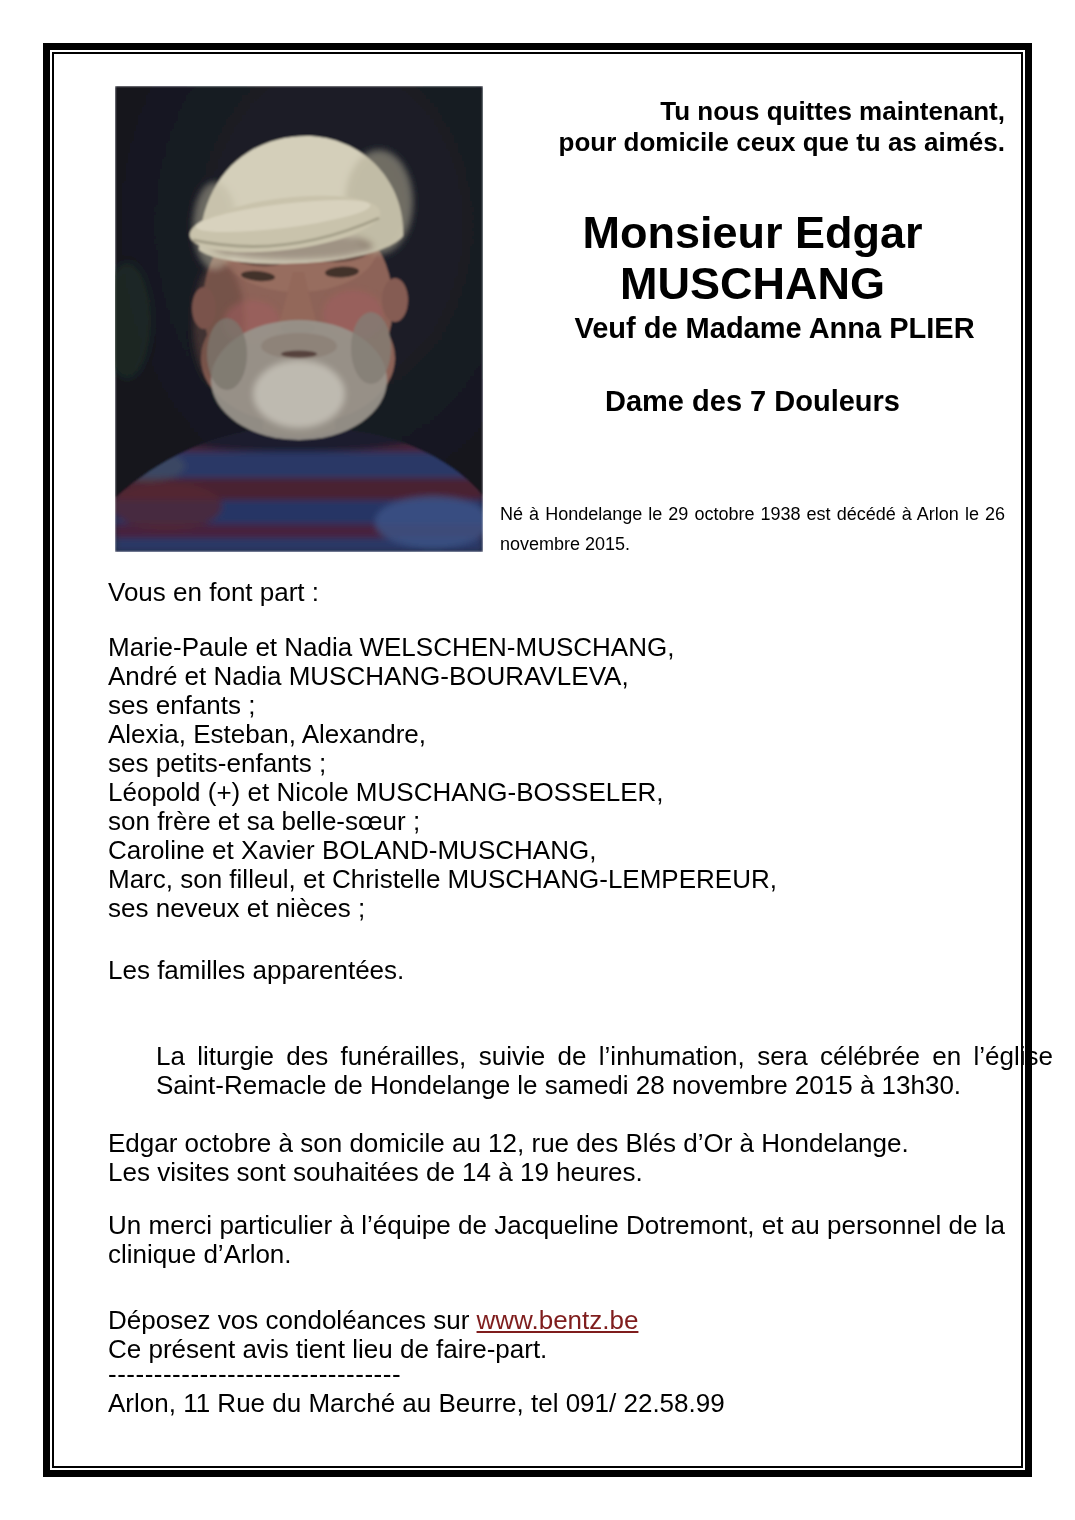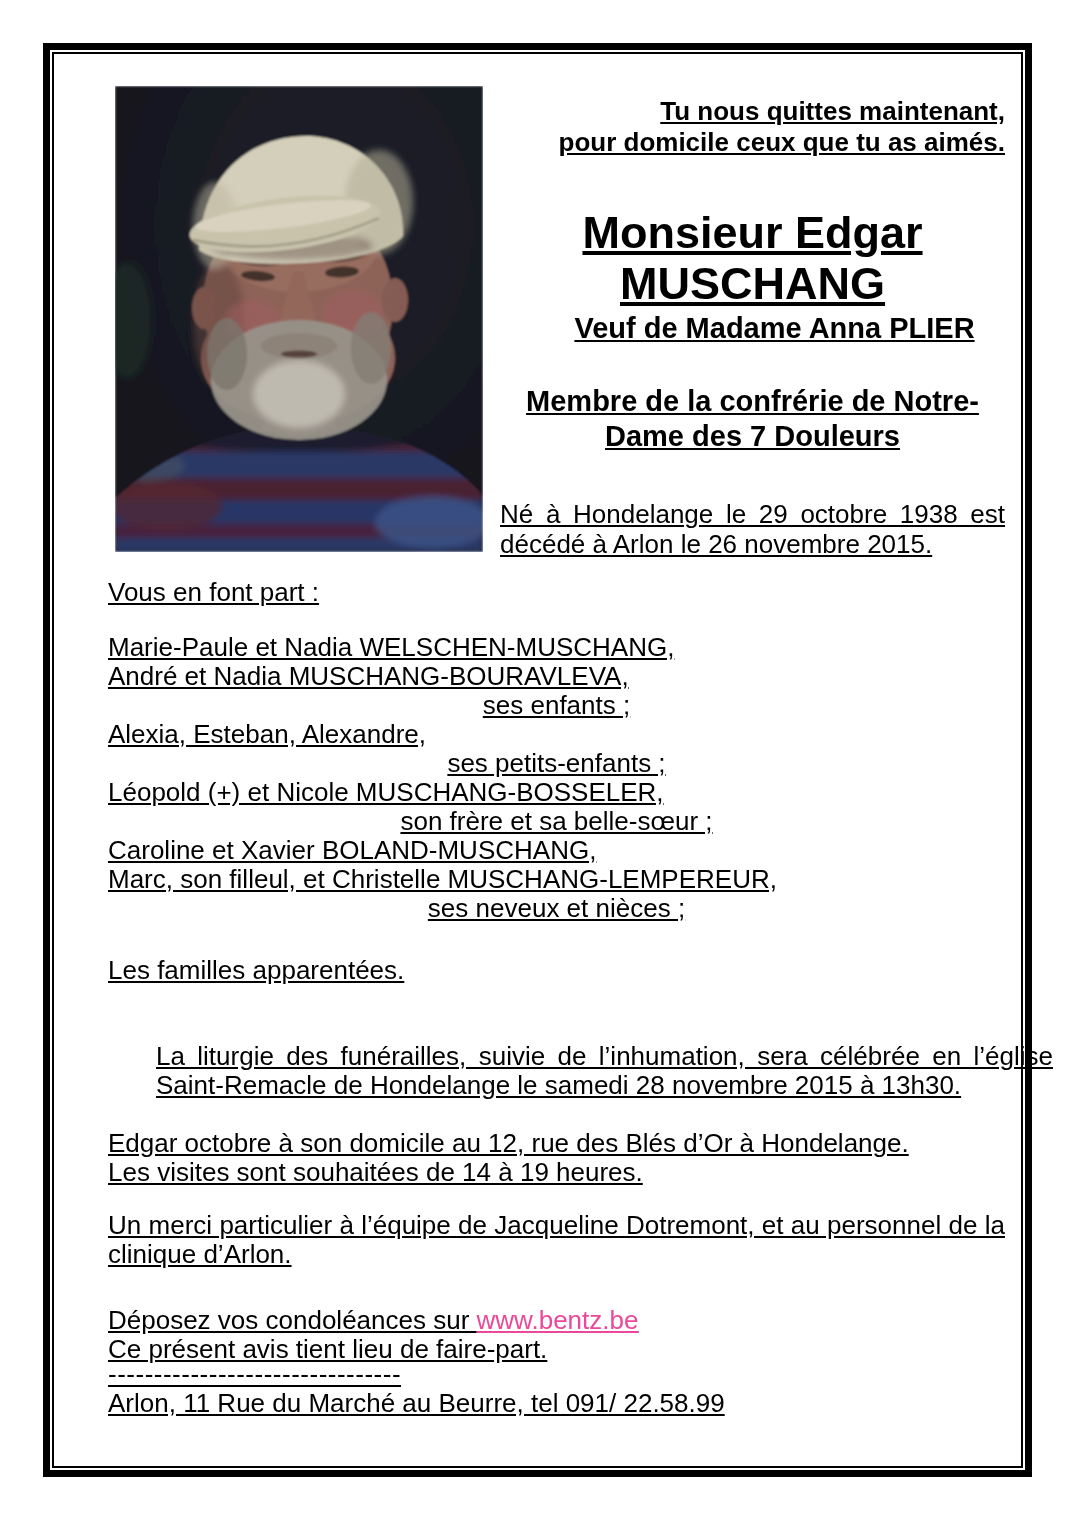--- a/index.html
+++ b/index.html
@@ -15,49 +15,49 @@
   .frame-outer {
     position: absolute; left: 43px; top: 43px;
     width: 989px; height: 1434px;
     border: 7px solid #000; box-sizing: border-box;
   }
   .frame-inner {
     position: absolute; left: 52px; top: 52px;
     width: 971px; height: 1416px;
     border: 2px solid #000; box-sizing: border-box;
   }
-  .abs { position: absolute; text-decoration: underline; }
+  .abs { position: absolute; }
   .body-text { font-size: 26px; line-height: 29px; }
   .photo-box { left: 115px; top: 86px; width: 368px; height: 466px; }
   .photo-box svg { display: block; width: 368px; height: 466px; }
 
   .quote-block { left: 500px; top: 96px; width: 505px; text-align: right;
                  font-weight: bold; font-size: 26px; line-height: 31px; }
   .title-block { left: 500px; top: 207px; width: 505px; text-align: center;
                  font-weight: bold; font-size: 45px; line-height: 51px; }
   .subtitle-block { left: 522px; top: 313px; width: 505px; text-align: center;
                     font-weight: bold; font-size: 29px; line-height: 31px; }
   .membership-block { left: 500px; top: 384px; width: 505px; text-align: center;
                       font-weight: bold; font-size: 29px; line-height: 35px; }
   .life-dates-block { left: 500px; top: 499px; width: 505px;
-                      font-size: 26px; line-height: 30px; text-align: justify; }
+                      font-size: 18px; line-height: 30px; text-align: justify; }
 
   .col { left: 108px; width: 897px; }
   .intro-block { top: 578px; }
   .family-block { top: 633px; }
-  .family-block .right { text-align: center; }
+  .family-block .right { text-align: left; }
   .others-block { top: 956px; }
   .liturgy-block { top: 1042px; text-align: justify; margin-left: 48px; }
   .repose-block { top: 1129px; }
   .thanks-block { top: 1211px; text-align: justify; }
   .condolences-block { top: 1306px; }
   .separator-block { top: 1360px; letter-spacing: 0.5px; }
   .funeral-home-block { top: 1389px; }
   .prewrap { white-space: pre-wrap; }
-  a.web-link { color: #ec4899; text-decoration: underline; cursor: pointer; }
+  a.web-link { color: #7f1d1d; text-decoration: underline; cursor: pointer; }
 </style>
 </head>
 <body>
 
 <div id="page">
 
   <div class="frame-outer"></div>
   <div class="frame-inner"></div>
 
   <div class="abs photo-box">
@@ -143,21 +143,20 @@
   </div>
 
   <div class="abs title-block">
     <div>Monsieur Edgar</div>
     <div>MUSCHANG</div>
   </div>
 
   <div class="abs subtitle-block">Veuf de Madame Anna PLIER</div>
 
   <div class="abs membership-block">
-    <div>Membre de la confrérie de Notre-</div>
     <div>Dame des 7 Douleurs</div>
   </div>
 
   <div class="abs life-dates-block">Né à Hondelange le 29 octobre 1938 est décédé à Arlon le 26 novembre 2015.</div>
 
   <div class="abs col body-text intro-block">Vous en font part :</div>
 
   <div class="abs col body-text family-block">
     <div>Marie-Paule et Nadia WELSCHEN-MUSCHANG,</div>
     <div>André et Nadia MUSCHANG-BOURAVLEVA,</div>

